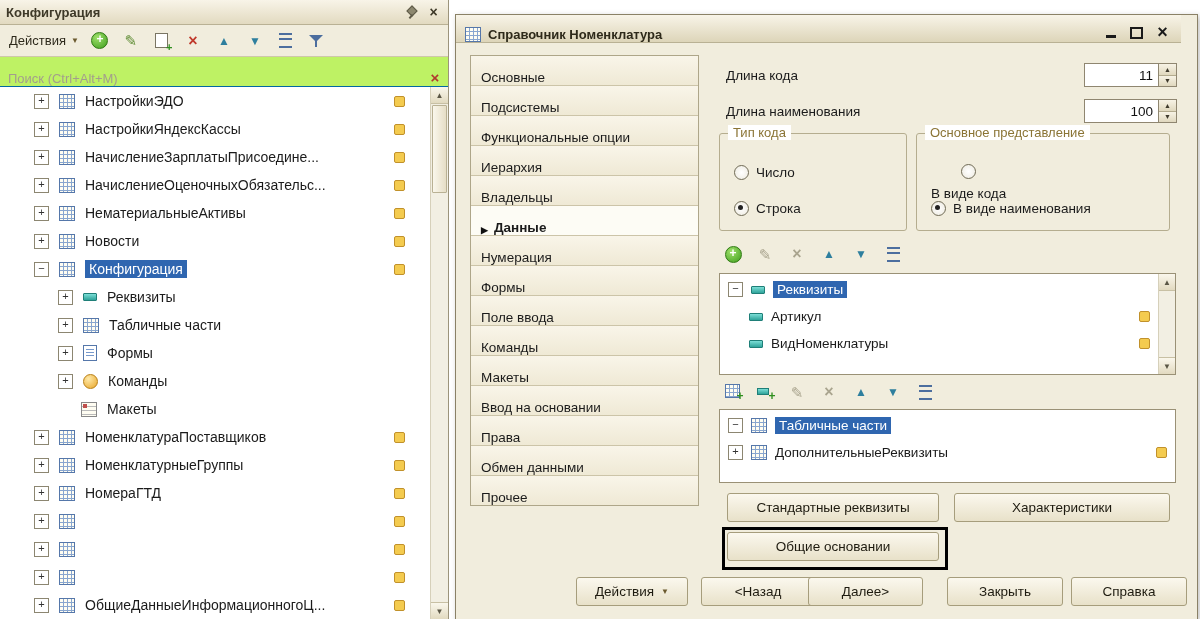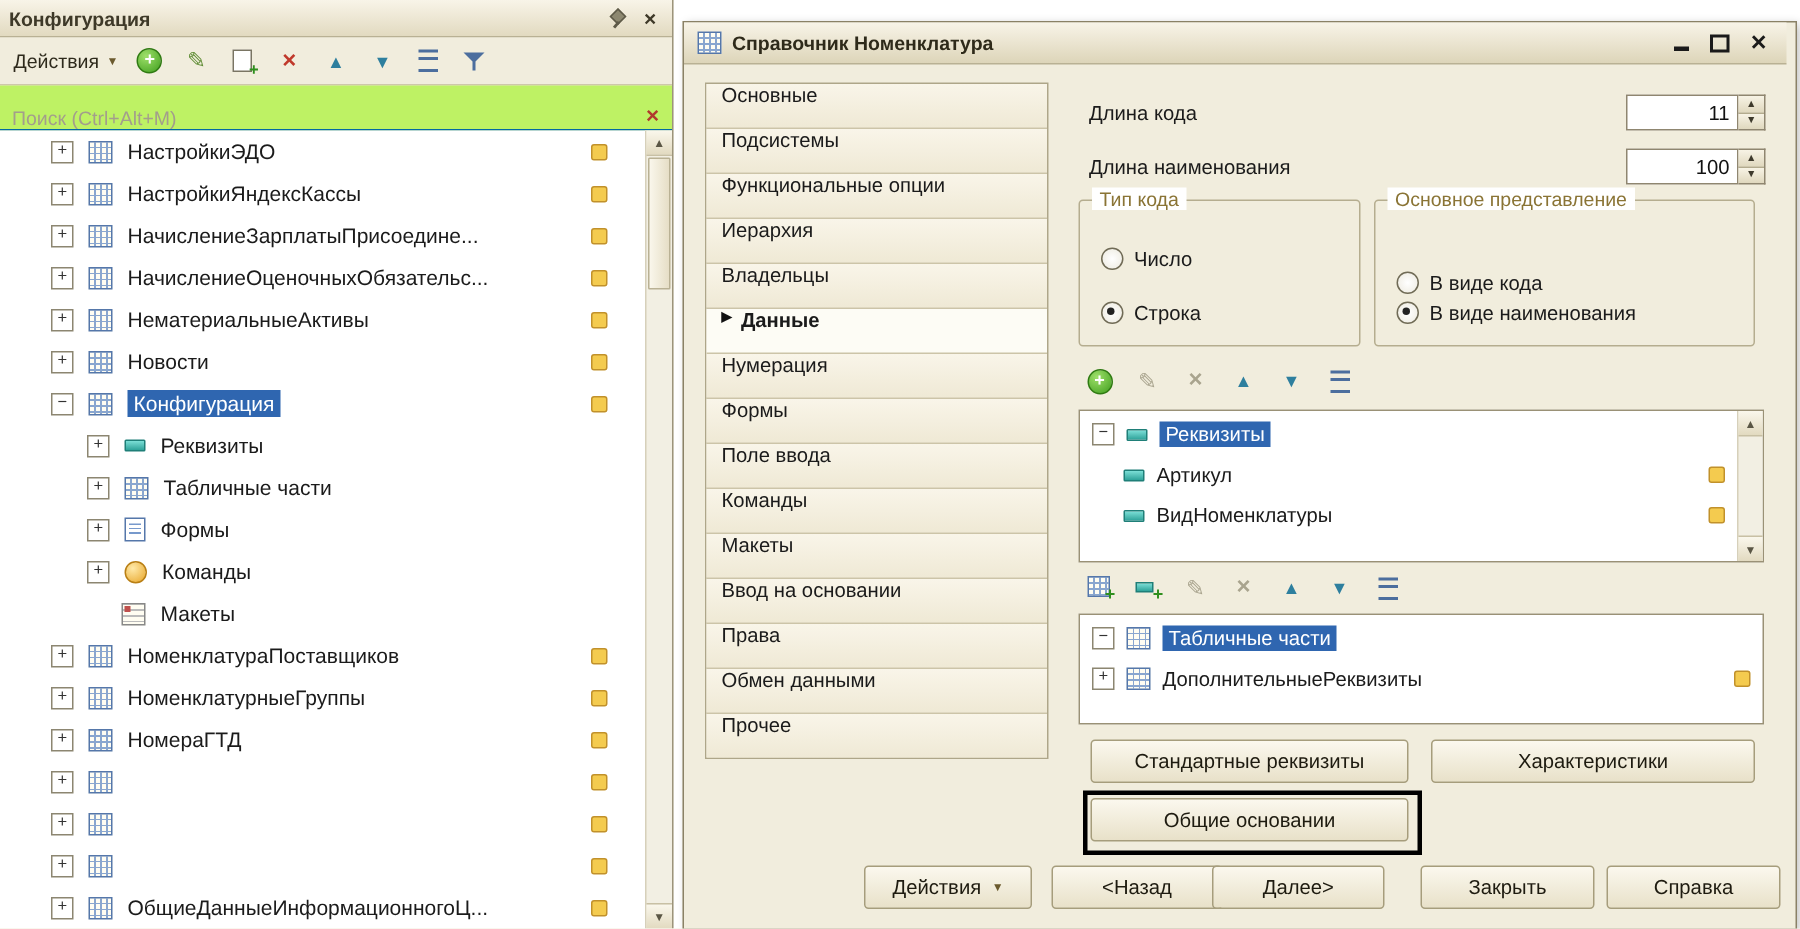--- a/index.html
+++ b/index.html
@@ -74,30 +74,30 @@
   .tree-scroll{position:absolute;right:0;top:87px;width:17px;bottom:0;background:#F2EFE3;border-left:1px solid #D6D0BA}
   .scroll-btn{height:16px;display:flex;align-items:center;justify-content:center;font-size:8px;color:#5A5645;
     background:linear-gradient(#FAF7EC,#E2DAC0);border-bottom:1px solid #C8C0A4}
   .scroll-btn.bottom{position:absolute;bottom:0;left:0;right:0;border-top:1px solid #C8C0A4;border-bottom:0}
   .scroll-thumb{position:absolute;left:1px;right:1px;top:18px;height:86px;
     background:linear-gradient(90deg,#FAF7EC,#E6DEC6);border:1px solid #B9B194;border-radius:1px}
 
   
   .dialog{position:absolute;left:455px;top:14px;width:741px;height:604px;background:#F1EDDD;
     border:1px solid #8A8166;box-shadow:2px 2px 6px rgba(0,0,0,.25)}
-  .dlg-title{position:absolute;left:0;top:0;right:6px;height:27px;background:linear-gradient(#F8F4E8,#DDD5B9);
-    border-bottom:1px solid #B9B194;display:flex;align-items:center;gap:7px;padding:0 9px;
+  .dlg-title{position:absolute;left:0;top:0;right:16px;height:27px;background:linear-gradient(#F8F4E8,#DDD5B9);
+    border-bottom:1px solid #B9B194;display:flex;align-items:flex-end;gap:7px;padding:0 9px;
     font-size:13px;font-weight:bold;color:#2E2A1A}
   .win-btn{width:19px;height:19px;display:flex;align-items:center;justify-content:center}
   .win-min{width:10px;height:3px;background:#1A1A1A;margin-top:8px}
   .win-max{width:9px;height:8px;border:2px solid #1A1A1A}
   .win-close{font-size:18px;font-weight:bold;color:#1A1A1A}
 
   .tabs{position:absolute;left:14px;top:40px;width:227px;border:1px solid #AEA689;background:#F5F1E2}
-  .tab{height:29px;border-bottom:1px solid #CCC4A8;display:flex;align-items:flex-start;gap:6px;
+  .tab{height:29px;border-bottom:1px solid #CCC4A8;display:flex;align-items:flex-end;gap:6px;
     padding:0 10px;font-size:13.5px;background:linear-gradient(#F9F5E9,#EFE9D5)}
   .tab:last-child{border-bottom:0}
   .tab.selected{background:#FDFCF5;font-weight:bold}
   .tab-arrow{font-size:9px;color:#111}
 
   .fld-label{position:absolute;font-size:13.5px}
   .num-field{position:absolute;display:flex;height:24px}
   .num-val{width:68px;background:#fff;border:1px solid #8F8670;font-size:13.5px;text-align:right;
     padding:0 5px 0 0;outline:0;font-family:inherit;color:#111}
   .spin{width:17px;border:1px solid #8F8670;border-left:0;display:flex;flex-direction:column}
@@ -380,21 +380,21 @@
         </div>
         <div class="opt-row" style="top: 66px;">
           <span class="radio sel"></span>
           <span>Строка</span>
         </div>
       </div>
   </div>
   <div class="groupbox" style="left:460px;top:118px;width:252px;height:96px">
     <span class="gb-label">Основное представление</span>
     <div>
-        <div class="opt-row" style="top: 46px;">
+        <div class="opt-row" style="top: 30px; flex-direction: column;">
           <span class="radio"></span>
           <span>В виде кода</span>
         </div>
         <div class="opt-row" style="top: 66px;">
           <span class="radio sel"></span>
           <span>В виде наименования</span>
         </div>
       </div>
   </div>
 

